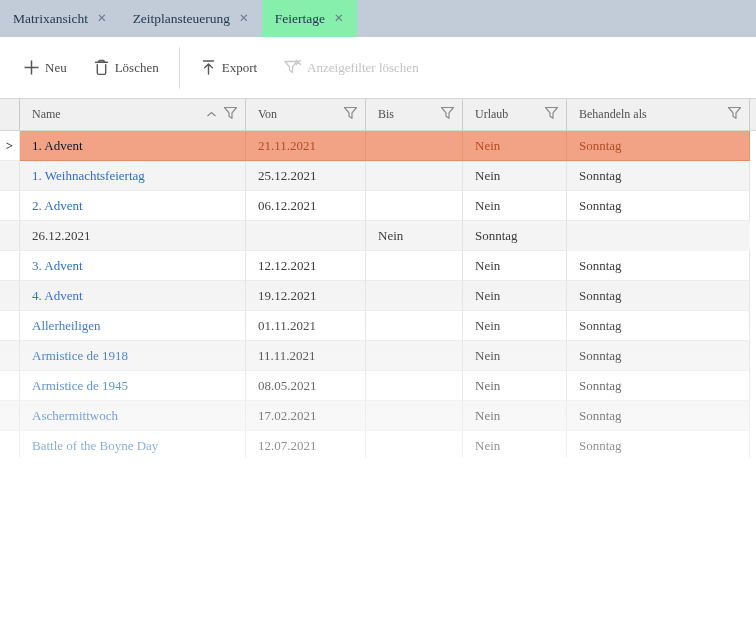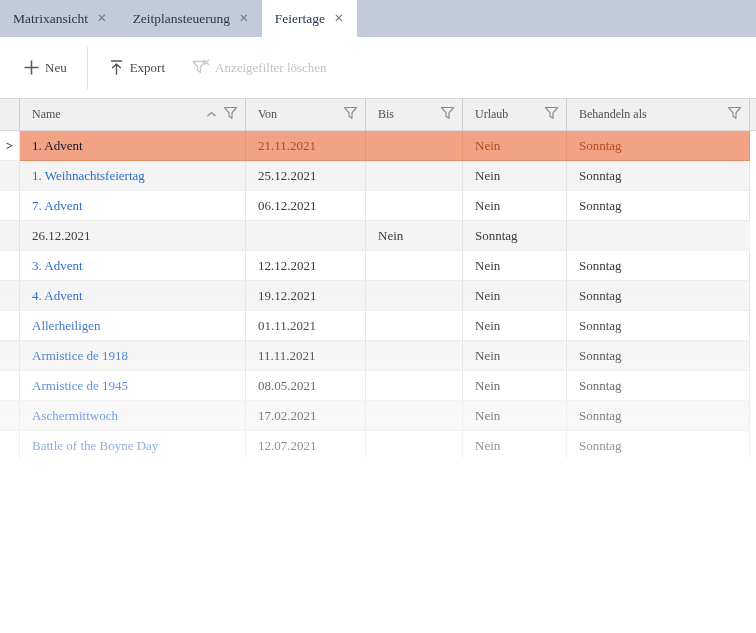--- a/index.html
+++ b/index.html
@@ -7,21 +7,21 @@
   .app {
     position:relative; width:756px; height:458px; overflow:hidden;
     background:#fff; font-family:Liberation Serif, serif;
     -webkit-font-smoothing:antialiased;
   }
 
   
   .tabbar { height:37px; background:#C2CBD8; display:flex; align-items:stretch; }
   .tab { display:flex; align-items:center; padding:0 13px; font-size:13.5px;
          color:#24394F; white-space:nowrap; cursor:default; }
-  .tab.active { background:#ffffff; }
+  .tab.active { background:#86efac; }
   .tab .close { margin-left:9px; font-size:11.5px; color:#69798C; line-height:1; }
 
   
   .toolbar { height:61px; background:#fff; display:flex; align-items:center; padding-left:10px; }
   .tbtn { display:flex; flex-direction:row; align-items:center; gap:5px;
           padding:0 13px; font-size:13px; color:#4A4A4A; cursor:default; }
   .tbtn svg { display:block; }
   .tbtn.disabled { color:#C3C3C3; }
   .tsep { width:1px; height:42px; background:#DCDCDC; margin:0 7px; }
 
@@ -85,20 +85,28 @@
 
   <div class="toolbar">
     <div class="tbtn">
       <span>
         <svg width="17" height="17" viewBox="0 0 17 17">
             <path d="M8.5 1.5 V15.5 M1.5 8.5 H15.5" stroke="#575757" stroke-width="1.5" fill="none"></path>
           </svg>
       </span>
       <span>Neu</span>
     </div>
+    <div class="tbtn">
+      <span>
+        <svg width="17" height="17" viewBox="0 0 17 17">
+            <path d="M2.5 3.2 H14.5 M5.8 3.2 V2.4 A0.9 0.9 0 0 1 6.7 1.5 H10.3 A0.9 0.9 0 0 1 11.2 2.4 V3.2 M4.3 5.8 V14 A1.4 1.4 0 0 0 5.7 15.4 H11.3 A1.4 1.4 0 0 0 12.7 14 V5.8" stroke="#575757" stroke-width="1.4" fill="none" stroke-linecap="round"></path>
+          </svg>
+      </span>
+      <span>Löschen</span>
+    </div>
     <div class="tsep"></div>
     <div class="tbtn">
       <span>
         <svg width="17" height="17" viewBox="0 0 17 17">
             <path d="M3.5 2 H13.5 M8.5 15 V5.2 M4.6 8.8 L8.5 5 L12.4 8.8" stroke="#575757" stroke-width="1.4" fill="none" stroke-linecap="round" stroke-linejoin="round"></path>
           </svg>
       </span>
       <span>Export</span>
     </div>
     <div class="tbtn disabled">
@@ -187,21 +195,21 @@
       <div class="cell sel"></div>
       <div class="cell name">1. Weihnachtsfeiertag</div>
       <div class="cell von">25.12.2021</div>
       <div class="cell bis"></div>
       <div class="cell url">Nein</div>
       <div class="cell beh">Sonntag</div>
     </div>
 
     <div class="row">
       <div class="cell sel"></div>
-      <div class="cell name">7. Advent</div>
+      <div class="cell name">2. Advent</div>
       <div class="cell von">06.12.2021</div>
       <div class="cell bis"></div>
       <div class="cell url">Nein</div>
       <div class="cell beh">Sonntag</div>
     </div>
 
     <div class="row">
       <div class="cell sel"></div>
       <div class="cell von">26.12.2021</div>
       <div class="cell bis"></div>

